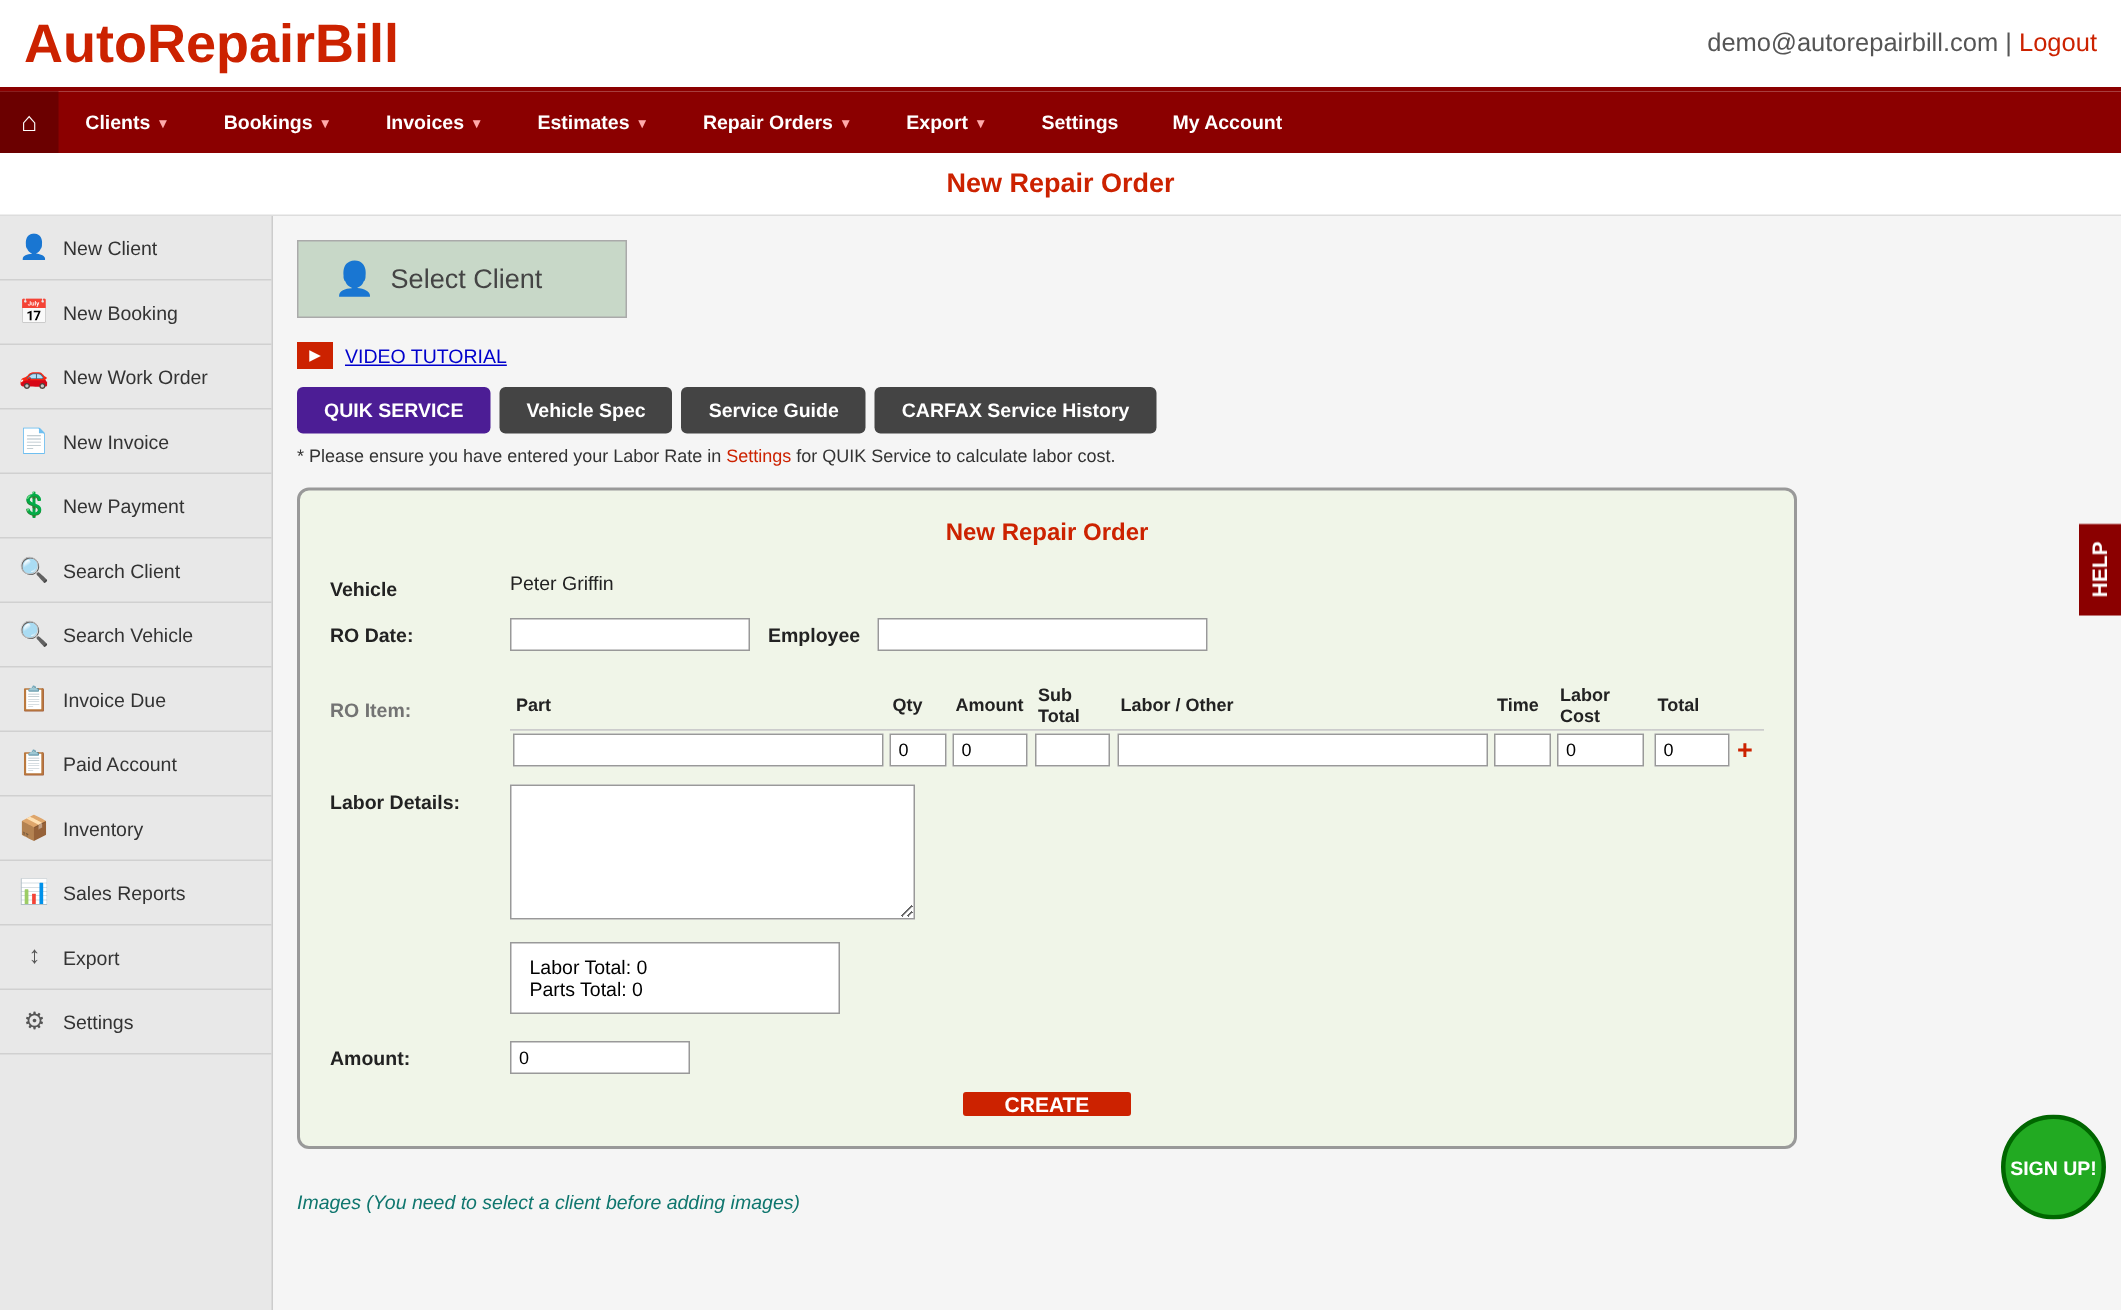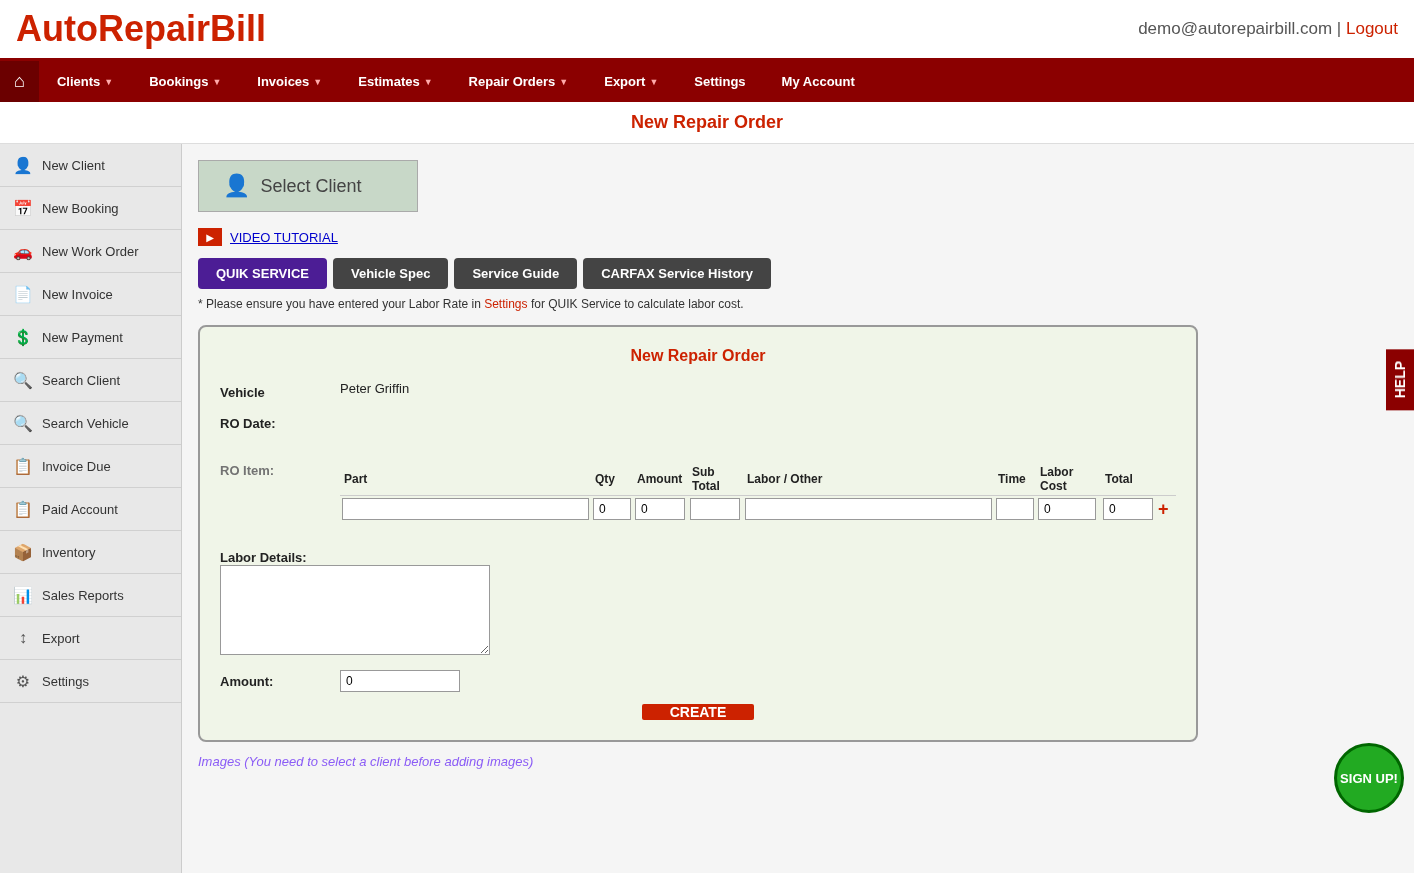--- a/index.html
+++ b/index.html
@@ -63,41 +63,41 @@
     .form-label { width: 120px; font-weight: bold; font-size: 13px; padding-top: 4px; color: #222; }
     .form-value { flex: 1; font-size: 13px; color: #222; }
 
     
     .ro-date-row { display: flex; align-items: center; gap: 12px; }
     .field-label-inline { font-weight: bold; font-size: 13px; color: #222; }
 
     input[type="text"], textarea { border: 1px solid #999; background: #fff; padding: 3px 5px; font-size: 12px; }
 
     
-    .items-table { width: 100%; border-collapse: collapse; margin-top: 20px; }
+    .items-table { width: 100%; border-collapse: collapse; margin-top: 8px; }
     .items-table th { font-size: 12px; font-weight: bold; color: #222; text-align: left; padding: 2px 4px; border-bottom: 1px solid #ccc; }
     .items-table td { padding: 2px 2px; vertical-align: middle; }
     .items-table input[type="text"] { width: 100%; }
 
     .add-row-btn { color: #cc2200; font-size: 18px; font-weight: bold; cursor: pointer; background: none; border: none; }
 
     
     .labor-textarea { width: 270px; height: 90px; }
 
     
     .totals-box { border: 1px solid #999; background: #fff; padding: 8px 12px; display: inline-block; min-width: 220px; font-size: 13px; margin-bottom: 10px; }
 
     
     .amount-input { width: 120px; }
 
     
     .create-btn { display: block; margin: 12px auto 0; background: #cc2200; color: #fff; border: none; padding: 0 28px; font-size: 14px; font-weight: bold; cursor: pointer; border-radius: 2px; }
 
     
-    .images-notice { margin-top: 12px; font-size: 13px; color: #8b5cf6; font-style: italic; }
+    .images-notice { margin-top: 28px; font-size: 13px; color: #0f766e; font-style: italic; }
 
     
     .help-tab { position: fixed; right: 0; top: 40%; background: #8b0000; color: #fff; writing-mode: vertical-rl; transform: rotate(180deg); padding: 12px 6px; font-size: 14px; font-weight: bold; cursor: pointer; z-index: 100; }
 
     
     .signup-btn { position: fixed; bottom: 60px; right: 10px; background: #22aa22; color: #fff; border-radius: 50%; width: 70px; height: 70px; display: flex; align-items: center; justify-content: center; font-size: 13px; font-weight: bold; cursor: pointer; text-align: center; border: 3px solid #006600; z-index: 100; }
 
     
     .ro-item-row { display: flex; align-items: flex-start; }
     .ro-item-label { width: 120px; font-weight: bold; font-size: 13px; color: #737373; padding-top: 20px; }
@@ -213,20 +213,27 @@
 
       <div class="form-row">
         <div class="form-label">Vehicle</div>
         <div class="form-value">
           <div>Peter Griffin</div>
         </div>
       </div>
 
       <div class="form-row">
         <div class="form-label">RO Date:</div>
+        <div class="form-value">
+          <div class="ro-date-row">
+            <input type="text" style="width: 160px;" value="">
+            <span class="field-label-inline">Employee</span>
+            <input type="text" style="width: 220px;" value="">
+          </div>
+        </div>
       </div>
 
       <div class="ro-item-row">
         <div class="ro-item-label">RO Item:</div>
         <div style="flex:1;">
           <table class="items-table">
             <thead>
               <tr>
                 <th>Part</th>
                 <th style="width:40px;">Qty</th>
@@ -249,27 +256,33 @@
                 <td><input type="text" style="width: 38px;"></td>
                 <td><input type="text" style="width: 58px;" value="0"></td>
                 <td><input type="text" style="width: 50px;" value="0"></td>
                 <td><button class="add-row-btn">+</button></td>
               </tr>
             </tbody>
           </table>
         </div>
       </div>
 
-      <div class="form-row" style="margin-top:24px;flex-direction:column;">
+      <div class="form-row" style="margin-top:10px;">
         <div class="form-label">Labor Details:</div>
         <div class="form-value">
           <textarea class="labor-textarea" style=""></textarea>
         </div>
       </div>
 
+      <div style="margin-left:120px; margin-bottom:8px;">
+        <div class="totals-box">
+          <div>Labor Total: 0</div>
+          <div>Parts Total: 0</div>
+        </div>
+      </div>
 
       <div class="form-row">
         <div class="form-label">Amount:</div>
         <div class="form-value">
           <input type="text" class="amount-input" value="0" style="">
         </div>
       </div>
 
       <button class="create-btn">CREATE</button>
     </div>

